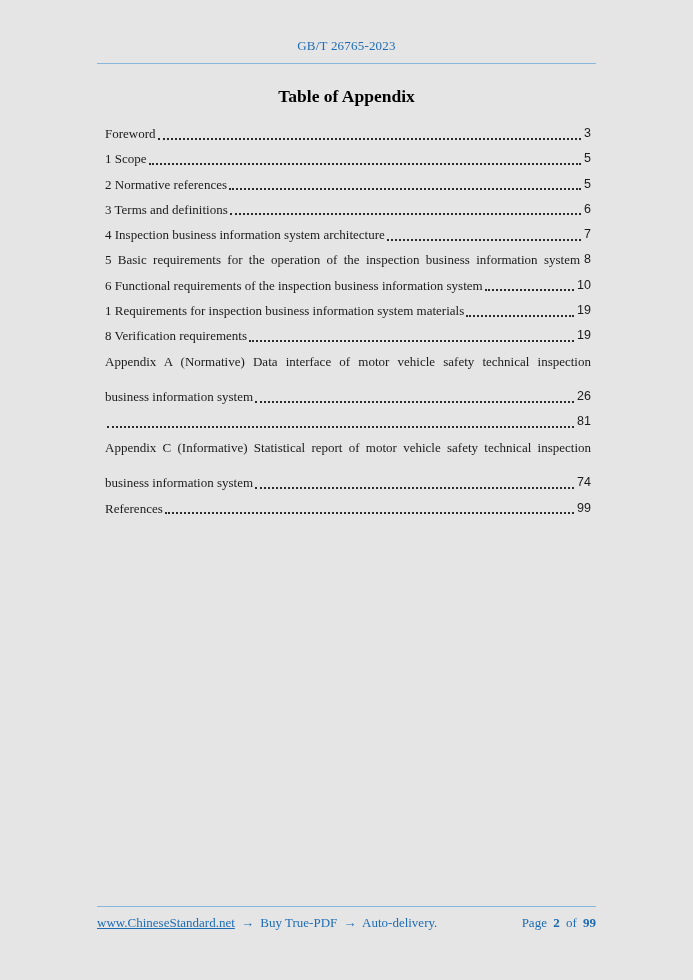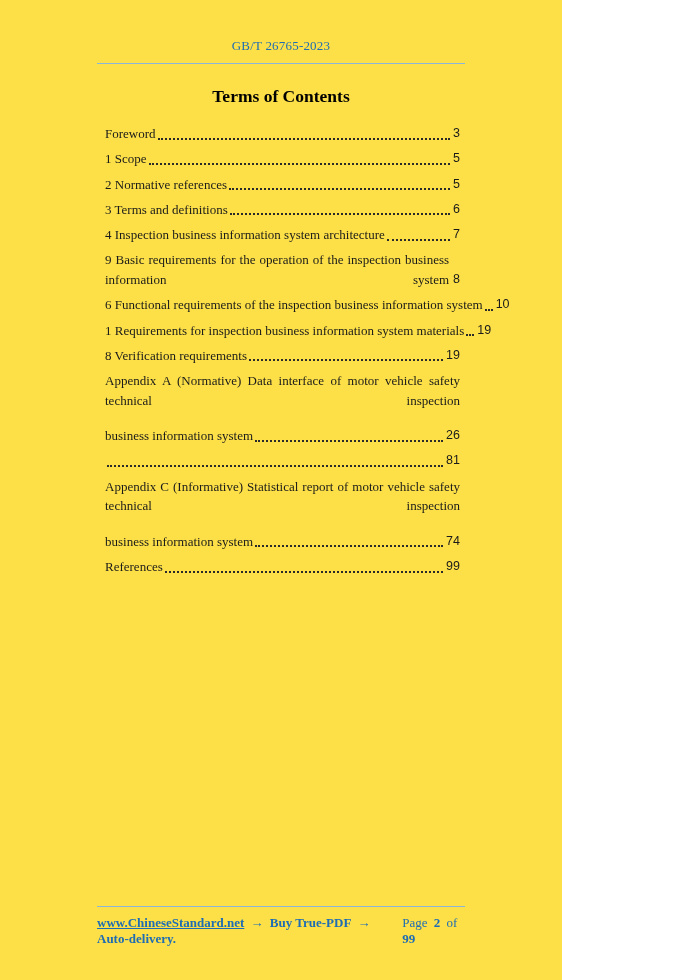--- a/index.html
+++ b/index.html
@@ -1,19 +1,19 @@
 <!DOCTYPE html>
 <html style="--accent: #1d6cb4; --rule: #8ab6d9; --ink: #1a1a1a;"><head>
 <meta charset="utf-8">
 <style>
   :root { --accent:#1d6cb4; --rule:#8ab6d9; --ink:#1a1a1a; }
   * { box-sizing: border-box; }
   html,body { margin:0; padding:0; background:#ffffff; }
   .page {
-    position: relative; width: 562px; height: 980px; background:#fde047;
+    position: relative; width: 693px; height: 980px; background:#e5e5e5;
     font-family: "Liberation Serif", serif; color: var(--ink); overflow: hidden;
   }
   .header { margin: 0 97px; padding-top: 38px; text-align: center; }
   .header .code { font-size: 13px; color: var(--accent); letter-spacing: .2px; }
   .rule { margin: 9px 97px 0 97px; border-top: 1px solid var(--rule); height:0; }
   .doc-title { text-align: center; font-weight: bold; font-size: 17.5px; margin: 22px 0 17px 0; color:#000; }
   .toc { margin: 0 97px; padding: 0 5px 0 8px; }
   .entry { display: flex; font-size: 13px; line-height: 19.5px; margin-bottom: 5.8px; }
   .entry .t { white-space: nowrap; text-align: right; }
   .entry .t.fill { flex: 1; white-space: normal; text-align: justify; text-align-last: justify; padding-right: 2px; }
@@ -21,36 +21,36 @@
   .pg { font-family: "Liberation Sans", sans-serif; font-size: 12.5px; padding-left: 2px; align-self: flex-end; }
   .entry2 { font-size: 13px; line-height: 19.5px; margin-bottom: 5.8px; }
   .entry2 .l1 { text-align: justify; text-align-last: justify; }
   .entry2 .row { display: flex; margin-top: 16px; }
   .footer {
     position: absolute; left: 97px; right: 97px; top: 906px;
     border-top: 1px solid var(--rule); padding-top: 8px;
     display: flex; justify-content: space-between; align-items: baseline;
     font-size: 13px; color: var(--accent);
   }
-  .footer .left span { margin-right: 3px; font-weight: bold; }
+  .footer .left span { margin-right: 3px; }
   .site { text-decoration: underline; cursor: pointer; }
   .pageind { word-spacing: 3px; }
   .pageind b { font-weight: bold; }
 </style>
 </head>
 <body>
 
 <div class="page">
 
   <div class="header">
     <div class="code">GB/T 26765-2023</div>
   </div>
   <div class="rule"></div>
 
-  <div class="doc-title">Terms of Contents</div>
+  <div class="doc-title">Table of Appendix</div>
 
   <div class="toc">
 
     <div class="entry">
       <span class="t">Foreword</span>
       <span class="leader"></span>
       <span class="pg">3</span>
     </div>
 
     <div class="entry">
@@ -71,21 +71,21 @@
       <span class="pg">6</span>
     </div>
 
     <div class="entry">
       <span class="t">4 Inspection business information system architecture</span>
       <span class="leader"></span>
       <span class="pg">7</span>
     </div>
 
     <div class="entry">
-      <span class="t fill">9 Basic requirements for the operation of the inspection business information system</span>
+      <span class="t fill">5 Basic requirements for the operation of the inspection business information system</span>
       <span class="pg">8</span>
     </div>
 
     <div class="entry">
       <span class="t">6 Functional requirements of the inspection business information system</span>
       <span class="leader"></span>
       <span class="pg">10</span>
     </div>
 
     <div class="entry">

